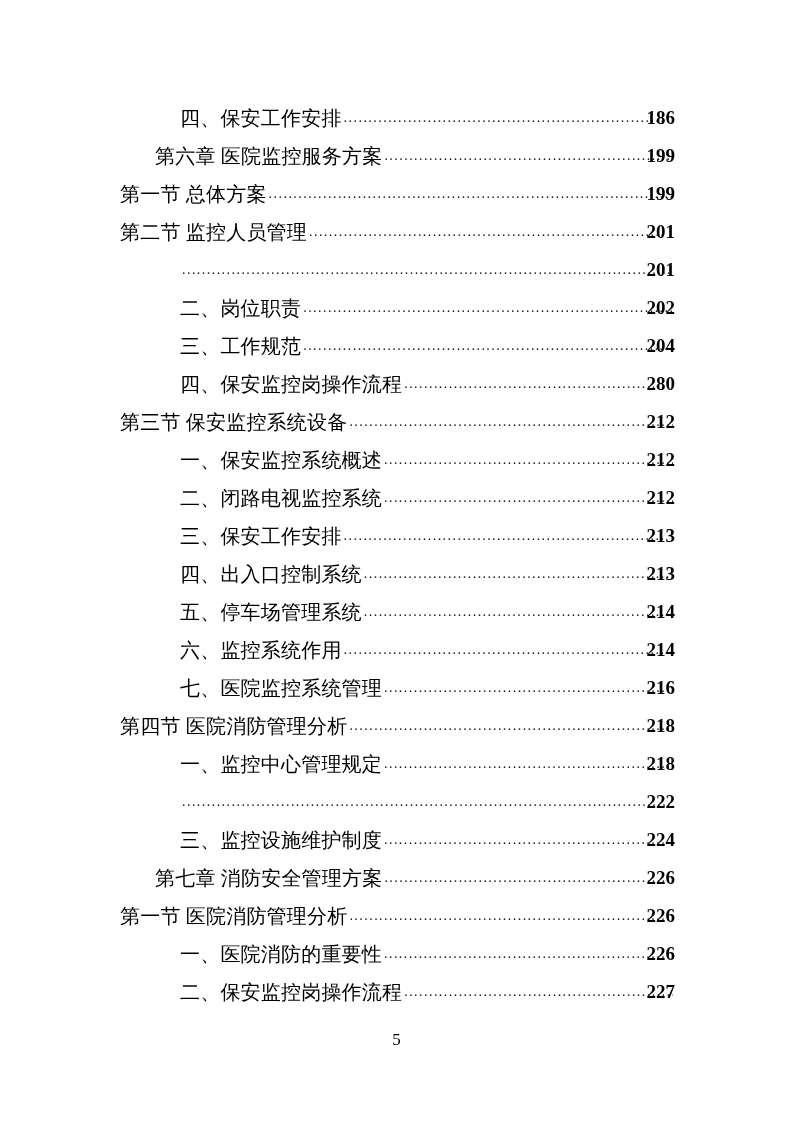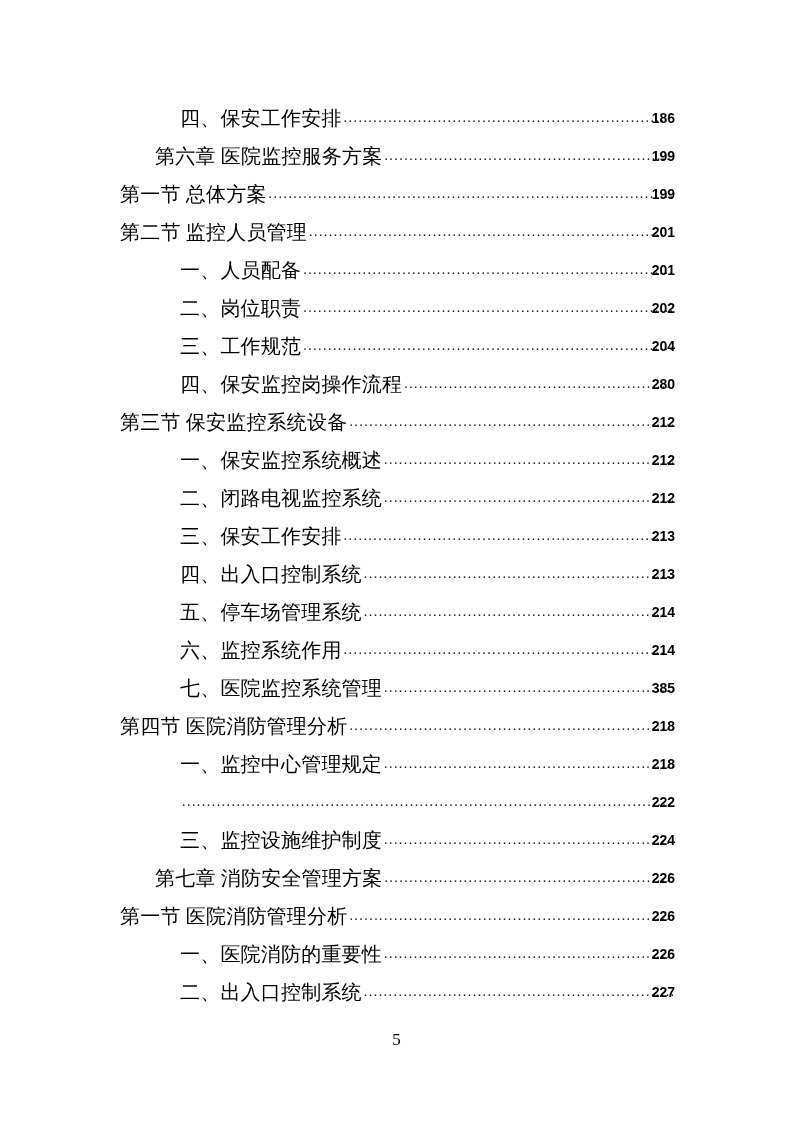--- a/index.html
+++ b/index.html
@@ -61,23 +61,23 @@
   .leader::before {
     content: "......................................................................................................................";
   }
 
   .entry-page {
     position: absolute;
     right: 118px;
     top: 0;
     height: 38px;
     line-height: 38px;
-    font-size: 14px;
+    font-size: 19px;
     font-weight: bold;
-    font-family: Liberation Sans, sans-serif;
+    font-family: Liberation Serif, serif;
     letter-spacing: 0px;
     text-align: right;
   }
 
   
   .gap-before .leader { margin-right: 7px; }
 
   .folio {
     position: absolute;
     left: 0;
@@ -109,21 +109,20 @@
         <span class="entry-title">第一节  总体方案</span>
         <span class="leader"></span>
         <span class="entry-page">199</span>
       </div>
       <div class="toc-entry lvl-section gap-before">
         <span class="entry-title">第二节  监控人员管理</span>
         <span class="leader"></span>
         <span class="entry-page">201</span>
       </div>
       <div class="toc-entry lvl-item">
-        <span class="entry-title">一、人员配备</span>
         <span class="leader"></span>
         <span class="entry-page">201</span>
       </div>
       <div class="toc-entry lvl-item">
         <span class="entry-title">二、岗位职责</span>
         <span class="leader"></span>
         <span class="entry-page">202</span>
       </div>
       <div class="toc-entry lvl-item">
         <span class="entry-title">三、工作规范</span>
@@ -166,21 +165,21 @@
         <span class="entry-page">214</span>
       </div>
       <div class="toc-entry lvl-item gap-before">
         <span class="entry-title">六、监控系统作用</span>
         <span class="leader"></span>
         <span class="entry-page">214</span>
       </div>
       <div class="toc-entry lvl-item">
         <span class="entry-title">七、医院监控系统管理</span>
         <span class="leader"></span>
-        <span class="entry-page">385</span>
+        <span class="entry-page">216</span>
       </div>
       <div class="toc-entry lvl-section">
         <span class="entry-title">第四节  医院消防管理分析</span>
         <span class="leader"></span>
         <span class="entry-page">218</span>
       </div>
       <div class="toc-entry lvl-item">
         <span class="entry-title">一、监控中心管理规定</span>
         <span class="leader"></span>
         <span class="entry-page">218</span>
@@ -203,21 +202,21 @@
         <span class="entry-title">第一节  医院消防管理分析</span>
         <span class="leader"></span>
         <span class="entry-page">226</span>
       </div>
       <div class="toc-entry lvl-item">
         <span class="entry-title">一、医院消防的重要性</span>
         <span class="leader"></span>
         <span class="entry-page">226</span>
       </div>
       <div class="toc-entry lvl-item">
-        <span class="entry-title">二、出入口控制系统</span>
+        <span class="entry-title">二、保安监控岗操作流程</span>
         <span class="leader"></span>
         <span class="entry-page">227</span>
       </div>
     </div>
 
   <div class="folio">5</div>
 
 </div>
 
 </body></html>

